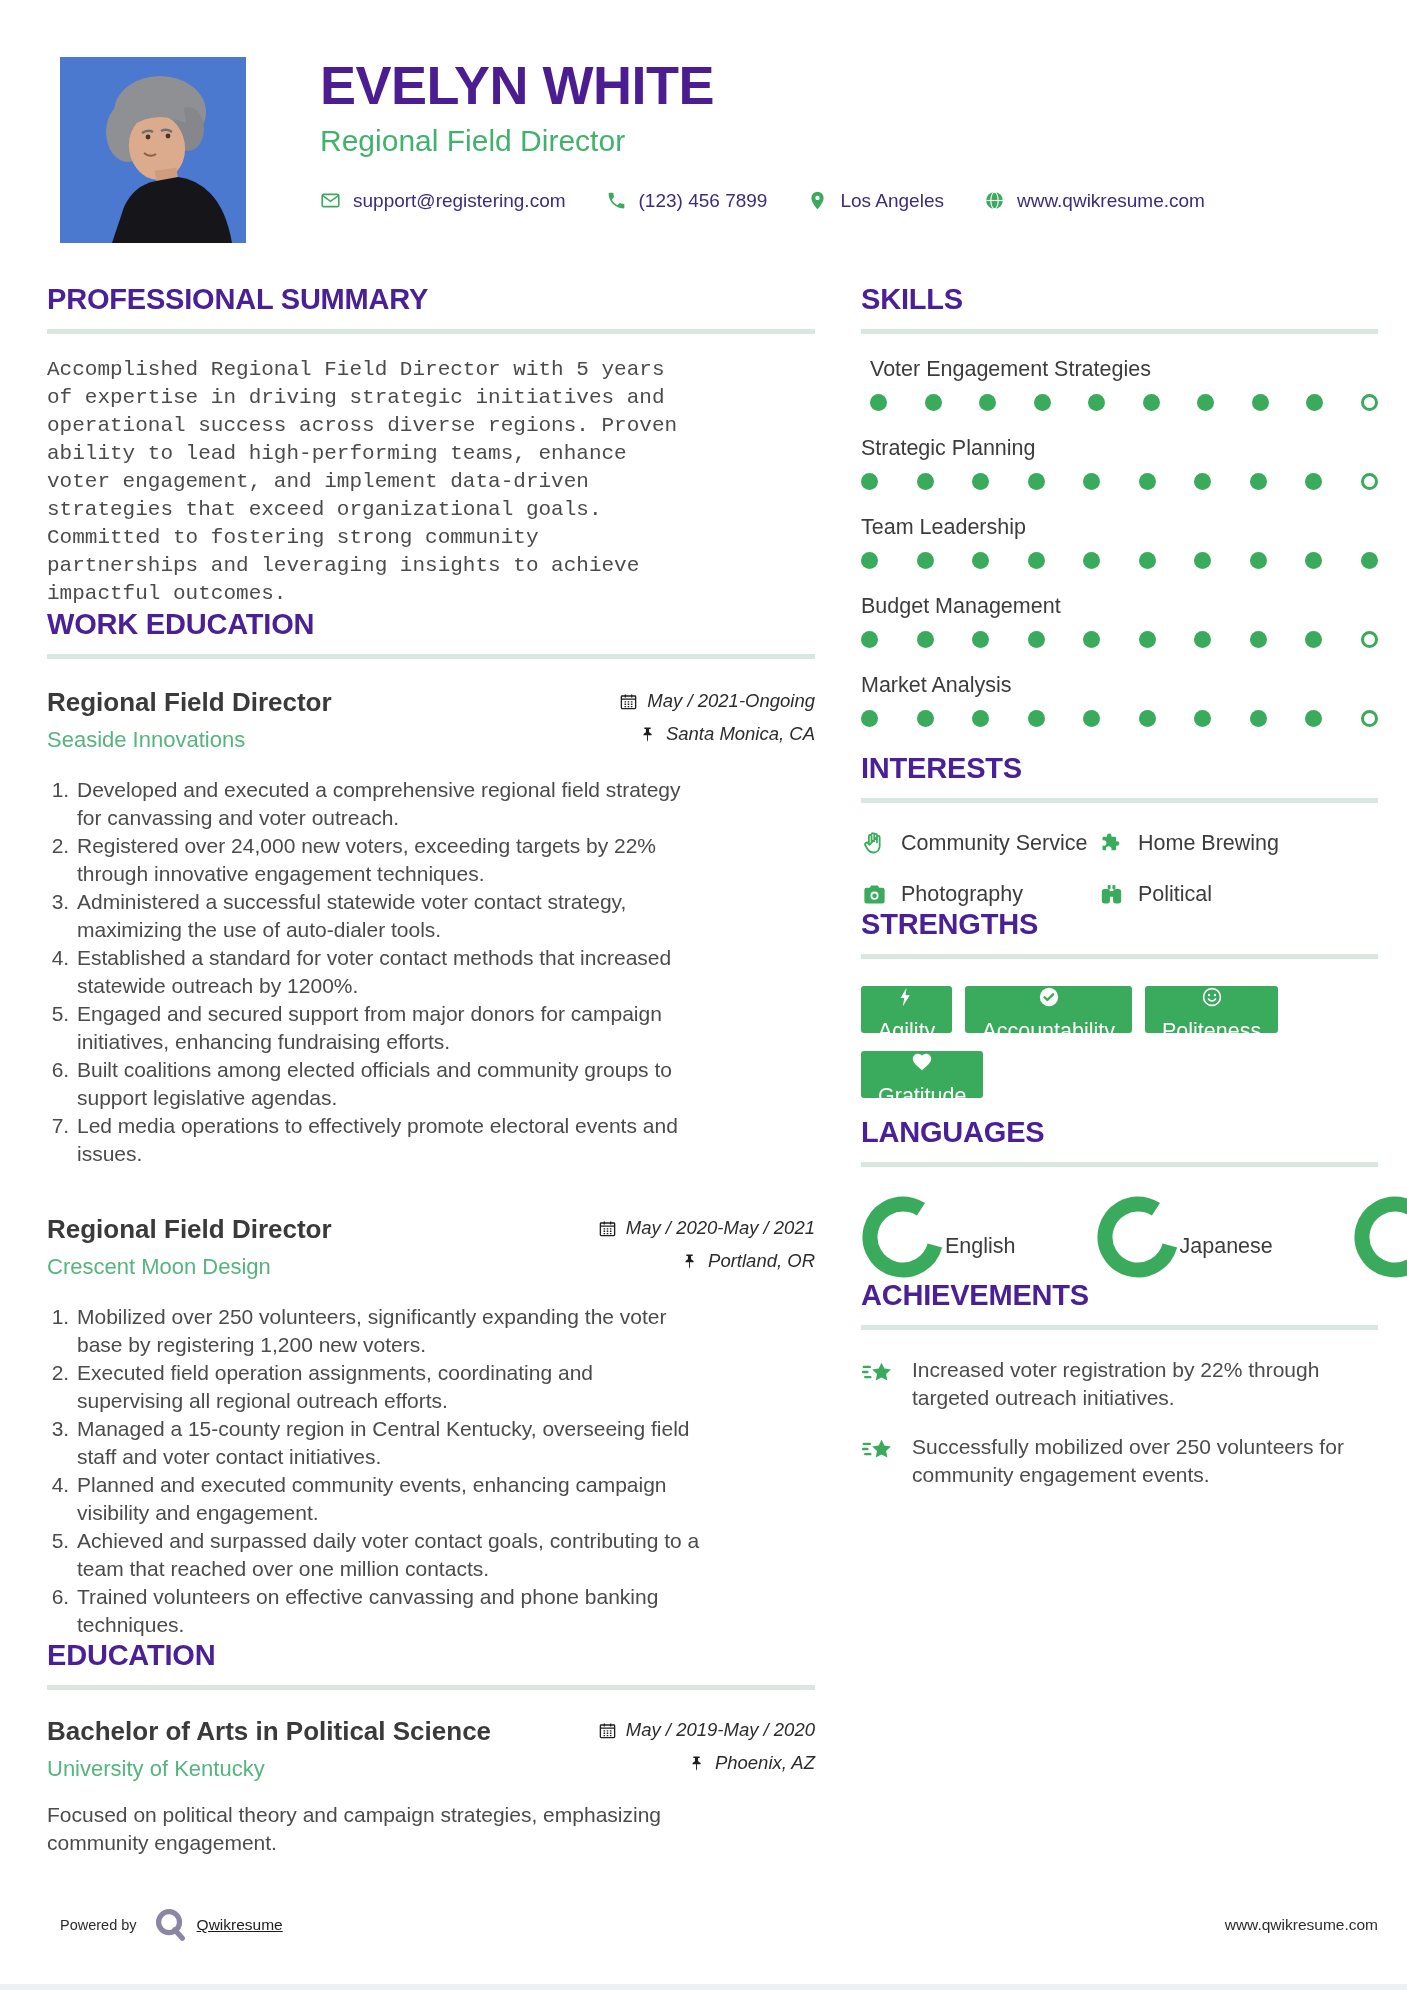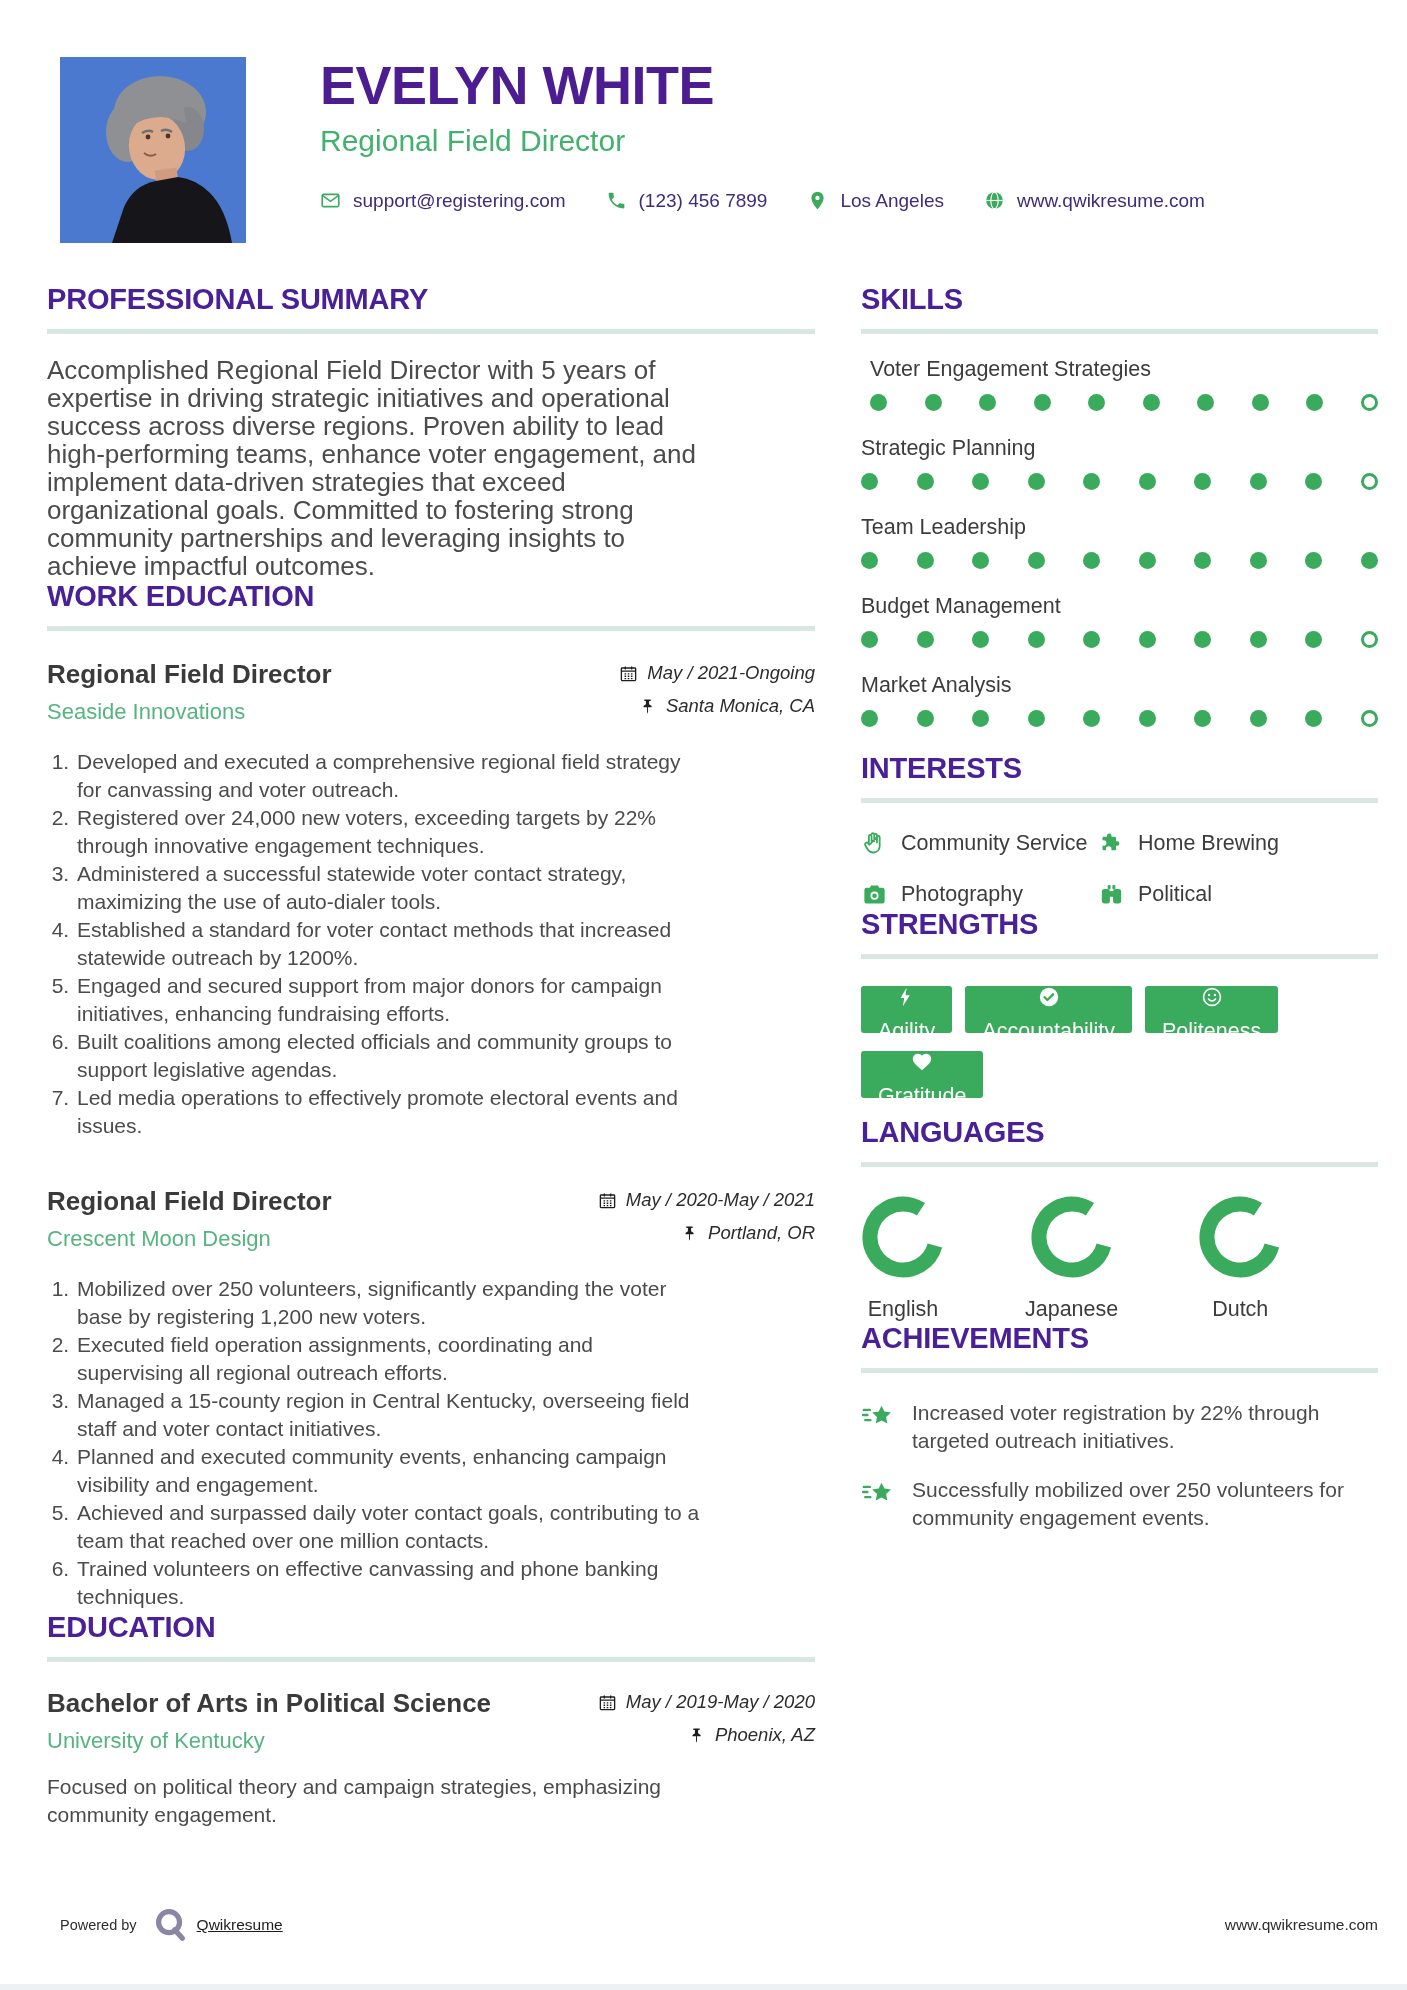--- a/index.html
+++ b/index.html
@@ -17,21 +17,21 @@
   .contact-item{display:flex;align-items:center;gap:12px;font-size:19px;color:#3e2b7c;}
   .ic{display:inline-flex;align-items:center;justify-content:center;}
   .contact-item .ic svg{width:21px;height:21px;color:#3aaa5c;}
   
   .main{display:flex;gap:46px;padding:0 29px 0 47px;margin-top:40px;}
   .col-left{width:768px;flex:none;}
   .col-right{flex:1;min-width:0;}
   h2.section{font-size:29px;font-weight:800;color:#4a2096;margin:0;letter-spacing:-.2px;}
   .rule{height:5px;background:#d8e7df;margin-top:13px;}
   
-  .summary-text{margin:22px 0 0;font-size:26px;line-height:28px;color:#4b4b4b;max-width:655px;}
+  .summary-text{margin:22px 0 0;font-size:21px;line-height:28px;color:#4b4b4b;max-width:655px;font-family:Liberation Mono, monospace;}
   .work-h{margin-top:46px;}
   .job{margin-top:28px;}
   .job + .job{margin-top:46px;}
   .job-head{display:flex;justify-content:space-between;align-items:flex-start;}
   .job-title{font-size:26px;font-weight:600;color:#3a3a3a;margin:0;}
   .company{font-size:22px;color:#55b47f;margin-top:9px;}
   .meta{text-align:right;padding-top:3px;font-style:italic;}
   .meta-row{display:flex;justify-content:flex-end;align-items:center;gap:9px;font-size:18.5px;color:#2c2c2c;margin-bottom:11px;}
   .meta-row .ic svg{width:19px;height:19px;color:#1e1e1e;}
   .bullets{margin:20px 0 0;padding-left:28px;font-size:21px;line-height:28px;color:#4b4b4b;max-width:630px;}
@@ -49,21 +49,21 @@
   .interests-h{margin-top:22px;}
   .interests-grid{display:grid;grid-template-columns:237px 1fr;row-gap:24px;margin-top:27px;}
   .interest{display:flex;align-items:center;gap:13px;font-size:21.5px;color:#3c3c3c;}
   .interest .ic svg{width:27px;height:27px;color:#3aaa5c;}
   .strengths-h{margin-top:40px;}
   .badges{margin-top:27px;}
   .badge{display:inline-flex;align-items:center;gap:11px;height:47px;padding:0 17px;background:#3aaa5c;color:#fff;font-size:21.5px;border-radius:3px;margin:0 13px 18px 0;flex-direction:column;}
   .badge .ic svg{width:22px;height:22px;color:#fff;}
   .langs-h{margin-top:28px;}
   .langs{display:flex;gap:80px;margin-top:28px;}
-  .lang{display:flex;flex-direction:column;align-items:center;}
+  .lang{display:flex;align-items:center;}
   .lang-label{margin-top:18px;font-size:21.5px;color:#3c3c3c;}
   .achievements-h{margin-top:40px;}
   .achs{margin-top:26px;}
   .ach{display:flex;align-items:flex-start;gap:17px;margin-bottom:21px;}
   .ach .ic{margin-top:1px;}
   .ach .ic svg{width:34px;height:34px;color:#3aaa5c;}
   .ach-text{margin:0;font-size:21px;line-height:28px;color:#4b4b4b;max-width:450px;}
   
   .footer{position:absolute;left:60px;right:29px;top:1906px;display:flex;align-items:center;}
   .powered{font-size:14.5px;color:#2c2c2c;}

